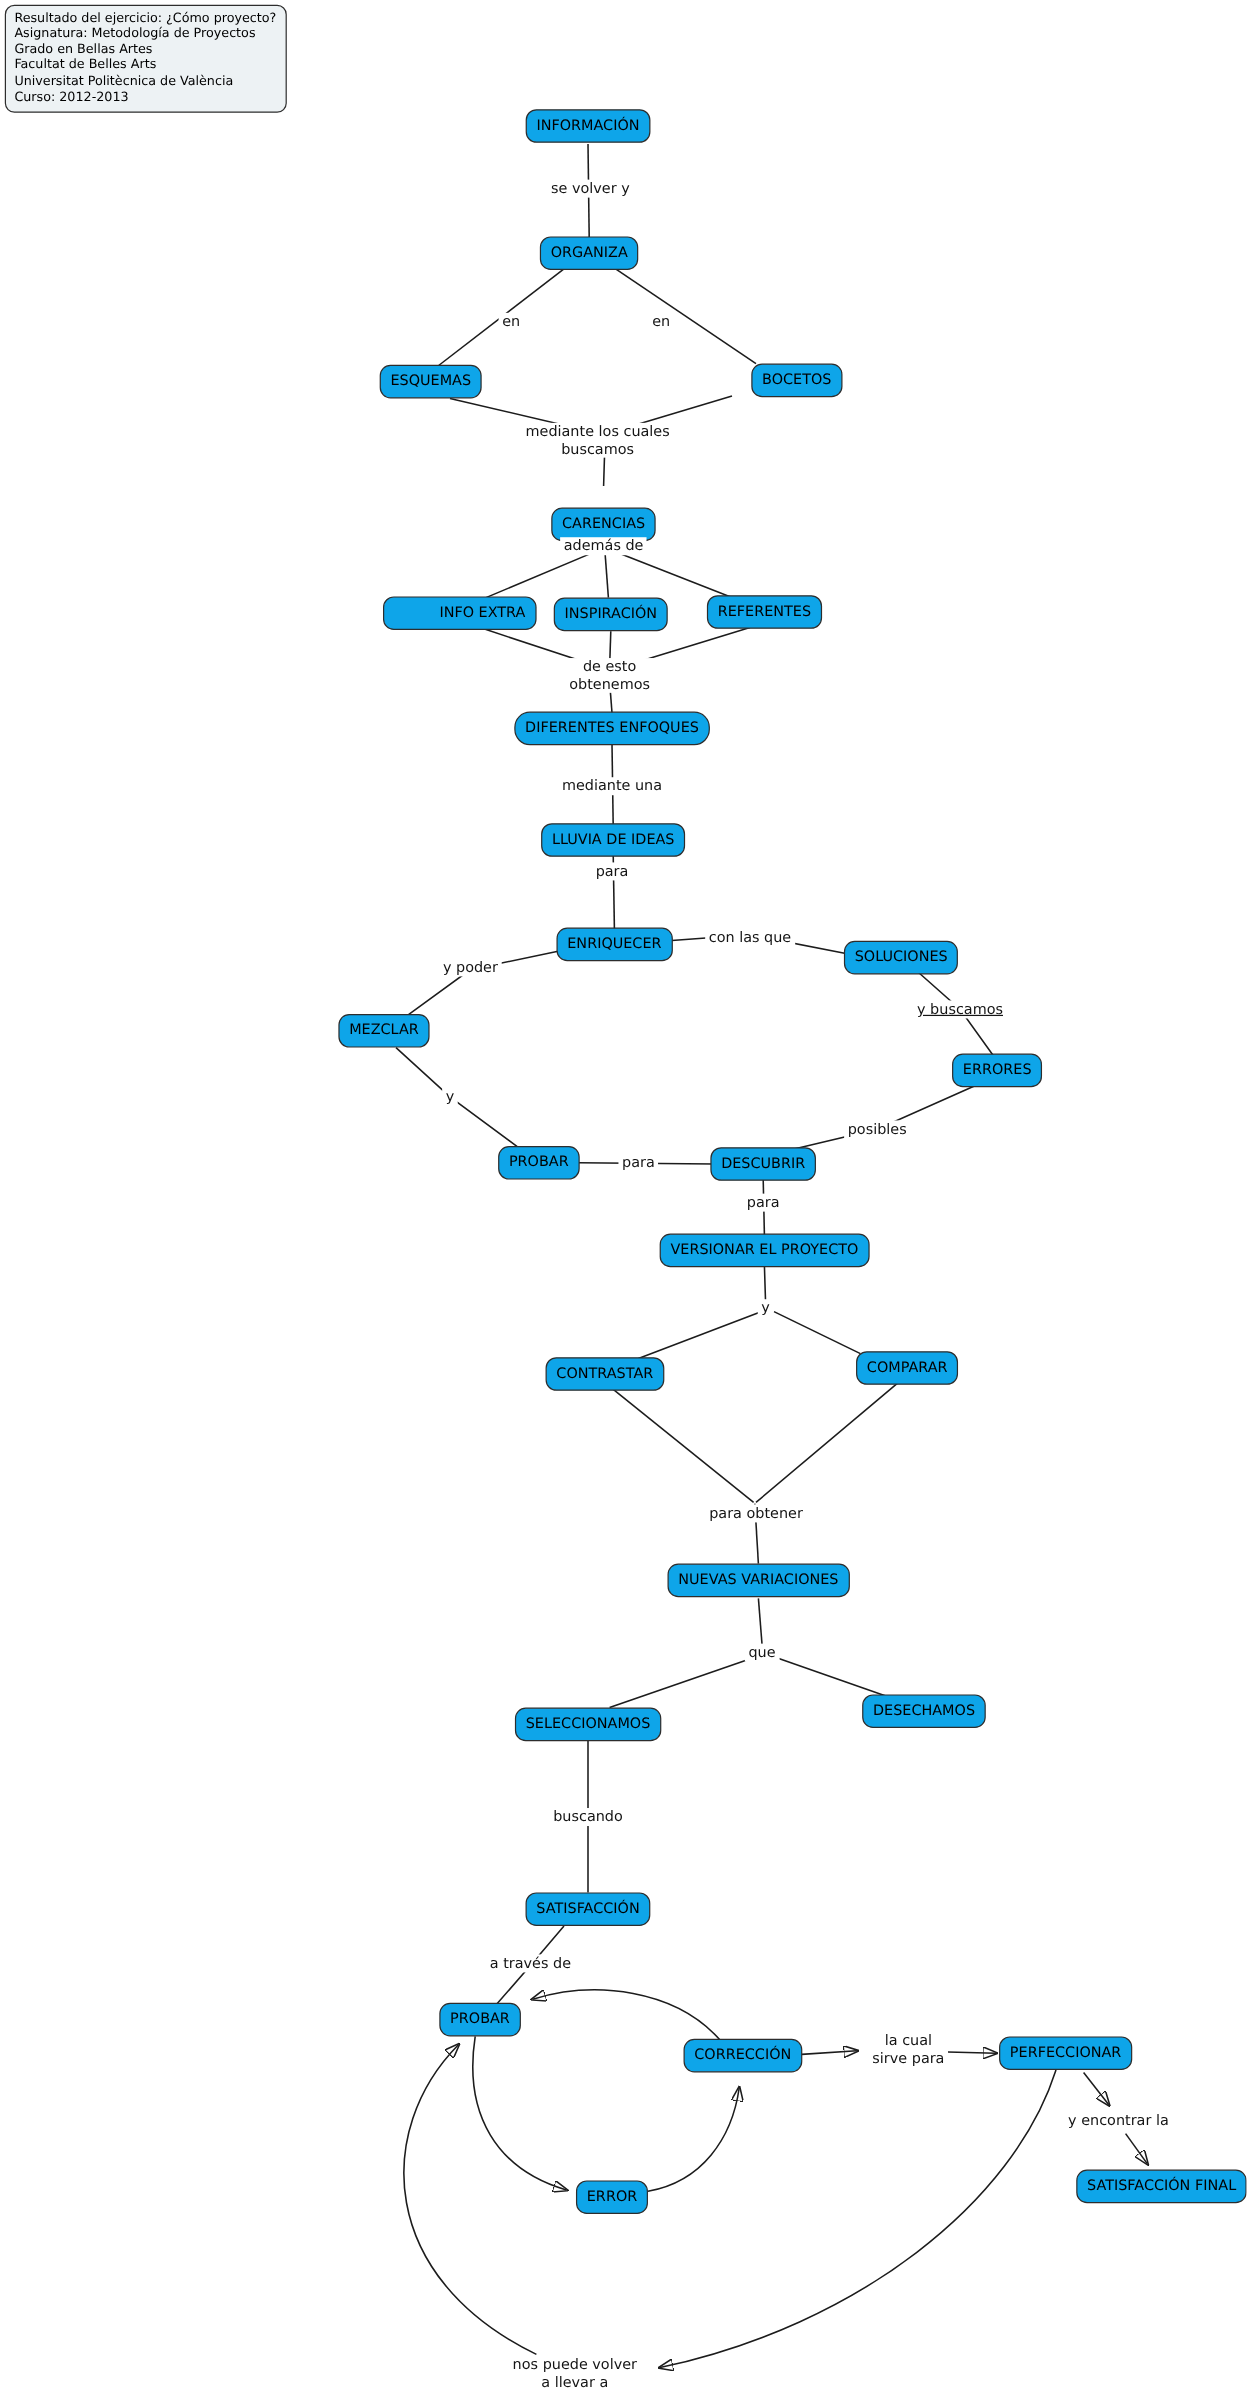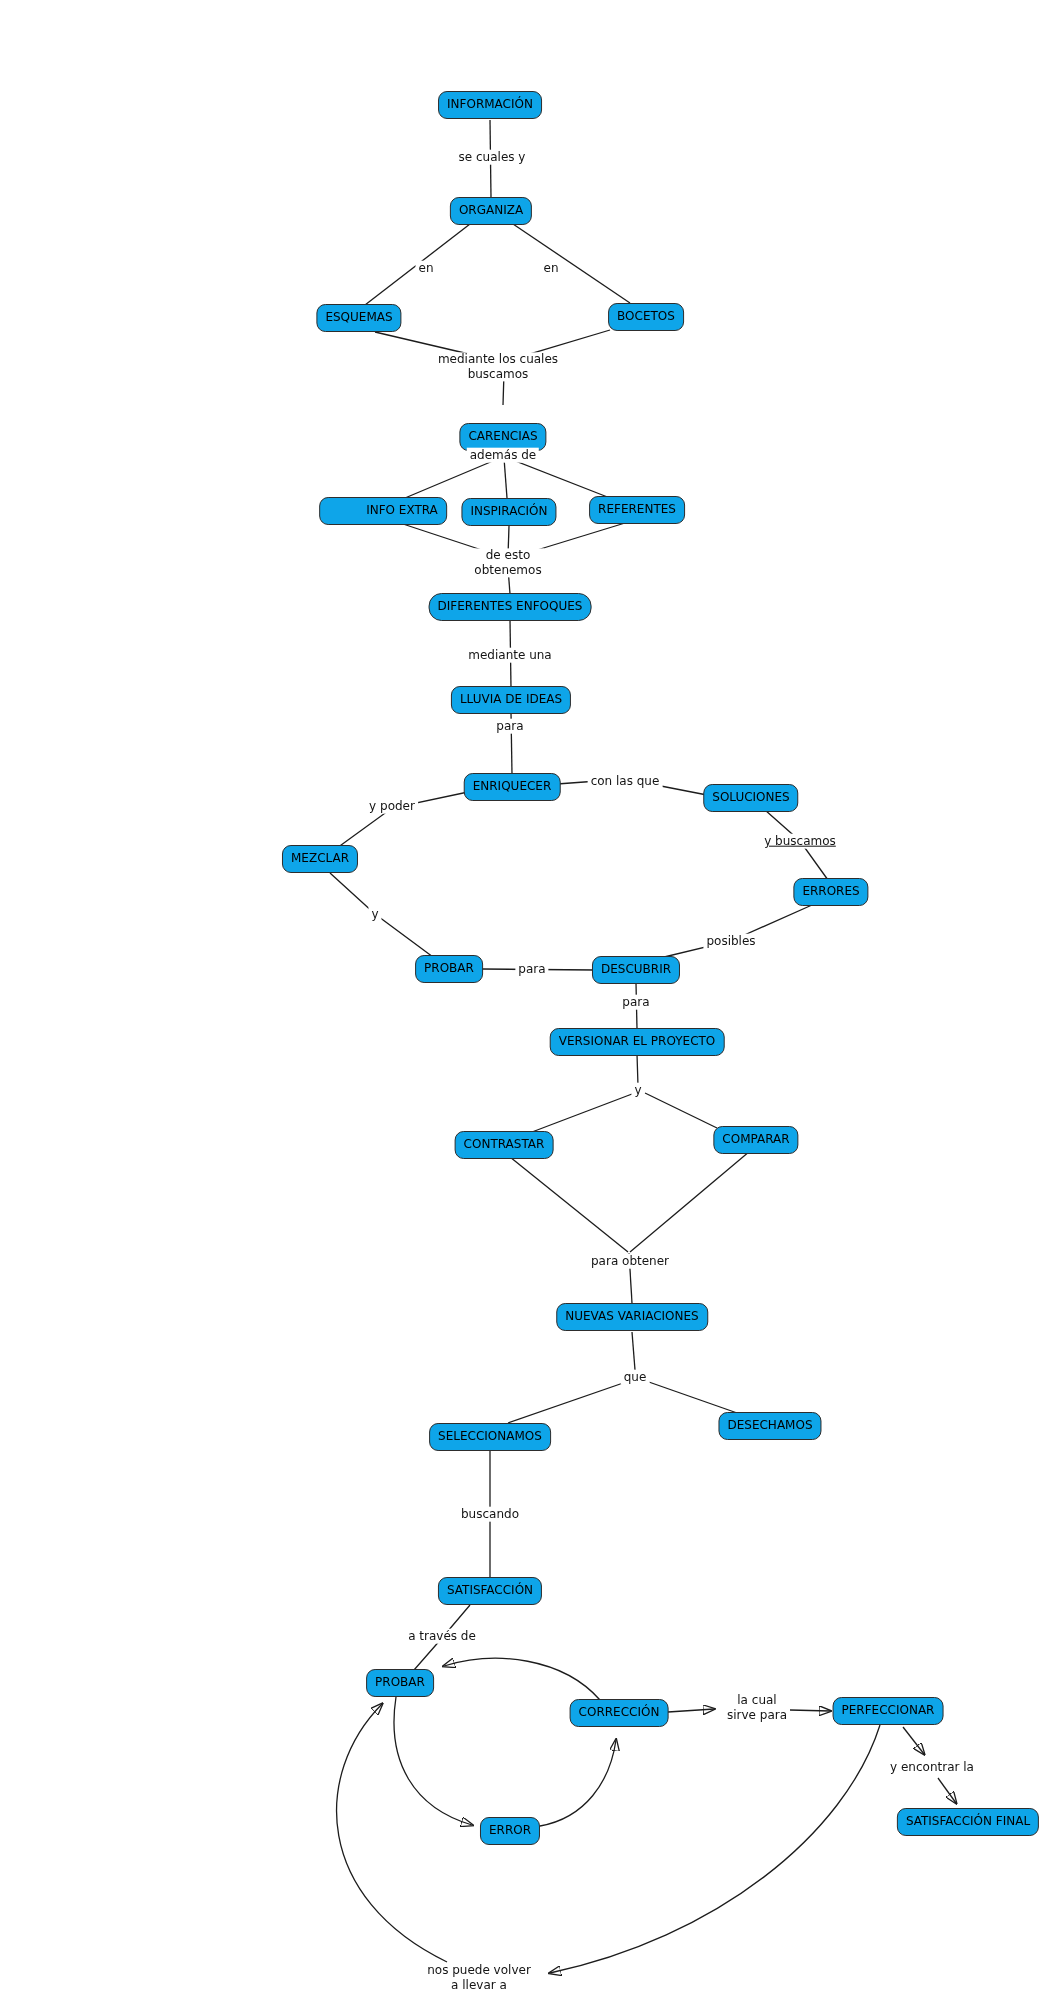--- a/index.html
+++ b/index.html
@@ -108,25 +108,33 @@
       <path d="M 540,1826 C 585,1818 610,1782 616,1740" marker-end="url(#arrow)"></path>
       <path d="M 668,1712 L 714,1709" marker-end="url(#arrow)"></path>
       <path d="M 790,1710 L 830,1711" marker-end="url(#arrow)"></path>
       <path d="M 903,1727 L 924,1754" marker-end="url(#arrow)"></path>
       <path d="M 938,1778 L 956,1803" marker-end="url(#arrow)"></path>
       <path d="M 880,1725 C 845,1835 715,1938 550,1973" marker-end="url(#arrow)"></path>
       <path d="M 447,1962 C 315,1898 312,1775 382,1704" marker-end="url(#arrow)"></path>
     </g>
   </svg>
 
+  <div class="info-box">
+    <div>Resultado del ejercicio: ¿Cómo proyecto?</div>
+    <div>Asignatura: Metodología de Proyectos</div>
+    <div>Grado en Bellas Artes</div>
+    <div>Facultat de Belles Arts</div>
+    <div>Universitat Politècnica de València</div>
+    <div>Curso: 2012-2013</div>
+  </div>
 
   <div class="node" style="left:490px; top:105px;">INFORMACIÓN</div>
   <div class="node" style="left:491px; top:211px;">ORGANIZA</div>
   <div class="node" style="left:359px; top:318px;">ESQUEMAS</div>
-  <div class="node" style="left:646px; top:317px;text-align:right;">BOCETOS</div>
+  <div class="node" style="left:664px; top:317px;text-align:right;">BOCETOS</div>
   <div class="node" style="left:503px; top:417px;margin-top:20px;">CARENCIAS</div>
   <div class="node" style="left:383px; top:511px;padding-left:46px;">INFO EXTRA</div>
   <div class="node" style="left:509px; top:512px;">INSPIRACIÓN</div>
   <div class="node" style="left:637px; top:510px;">REFERENTES</div>
   <div class="node" style="left:510px; top:607px;border-radius:13px;">DIFERENTES ENFOQUES</div>
   <div class="node" style="left:511px; top:700px;">LLUVIA DE IDEAS</div>
   <div class="node" style="left:512px; top:787px;">ENRIQUECER</div>
   <div class="node" style="left:751px; top:798px;">SOLUCIONES</div>
   <div class="node" style="left:320px; top:859px;">MEZCLAR</div>
   <div class="node" style="left:831px; top:892px;">ERRORES</div>
@@ -138,21 +146,21 @@
   <div class="node" style="left:632px; top:1317px;">NUEVAS VARIACIONES</div>
   <div class="node" style="left:490px; top:1437px;">SELECCIONAMOS</div>
   <div class="node" style="left:770px; top:1426px;">DESECHAMOS</div>
   <div class="node" style="left:490px; top:1591px;">SATISFACCIÓN</div>
   <div class="node" style="left:400px; top:1683px;">PROBAR</div>
   <div class="node" style="left:619px; top:1713px;">CORRECCIÓN</div>
   <div class="node" style="left:510px; top:1831px;">ERROR</div>
   <div class="node" style="left:888px; top:1711px;">PERFECCIONAR</div>
   <div class="node" style="left:968px; top:1822px;">SATISFACCIÓN FINAL</div>
 
-  <div class="edge-label" style="left:492px; top:157px;">se cuales y</div>
+  <div class="edge-label" style="left:492px; top:157px;">se volver y</div>
   <div class="edge-label" style="left:426px; top:268px;">en</div>
   <div class="edge-label" style="left:551px; top:268px;">en</div>
   <div class="edge-label" style="left:498px; top:367px;">mediante los cuales
 buscamos</div>
   <div class="edge-label" style="left:503px; top:455px;">además de</div>
   <div class="edge-label" style="left:508px; top:563px;">de esto
 obtenemos</div>
   <div class="edge-label" style="left:510px; top:655px;">mediante una</div>
   <div class="edge-label" style="left:510px; top:726px;">para</div>
   <div class="edge-label" style="left:625px; top:781px;">con las que</div>

